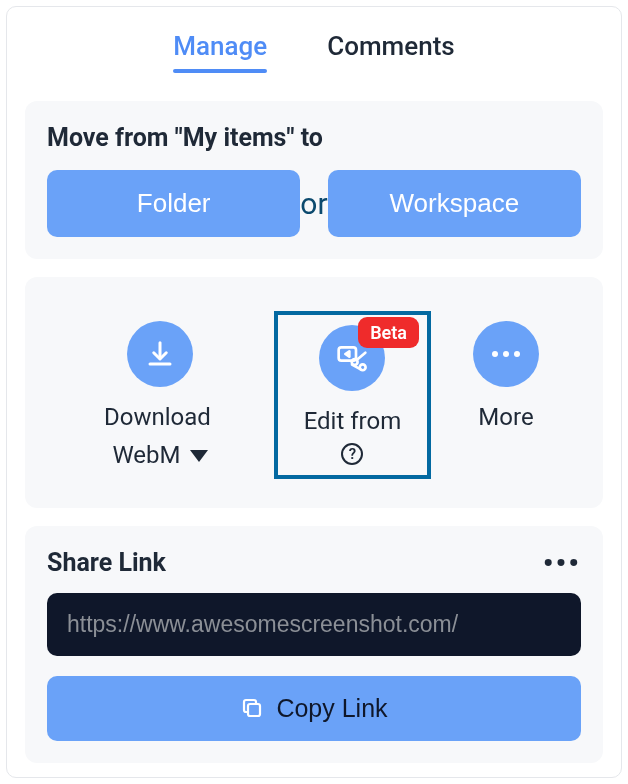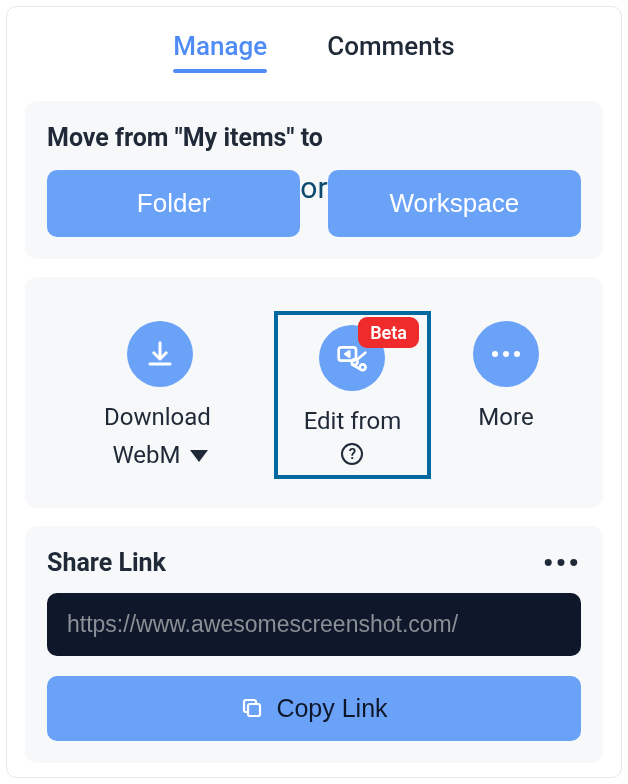--- a/index.html
+++ b/index.html
@@ -49,20 +49,21 @@
       padding: 22px;
     }
     .move-title {
       font-size: 25px;
       font-weight: 700;
       color: #1f2937;
       margin-bottom: 18px;
     }
     .move-row {
       display: flex;
+      align-items: center;
       gap: 0;
     }
     .btn-primary {
       flex: 1;
       background: #6aa2f8;
       color: #fff;
       border: none;
       border-radius: 10px;
       font-size: 26px;
       font-weight: 500;

